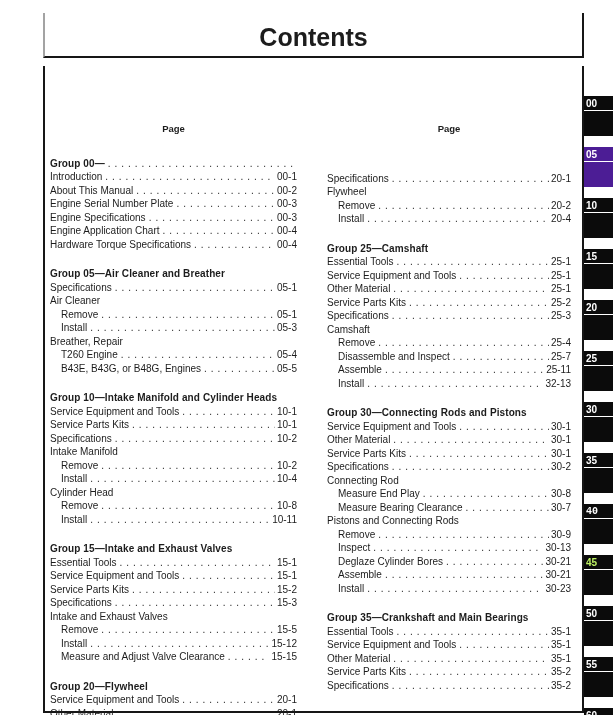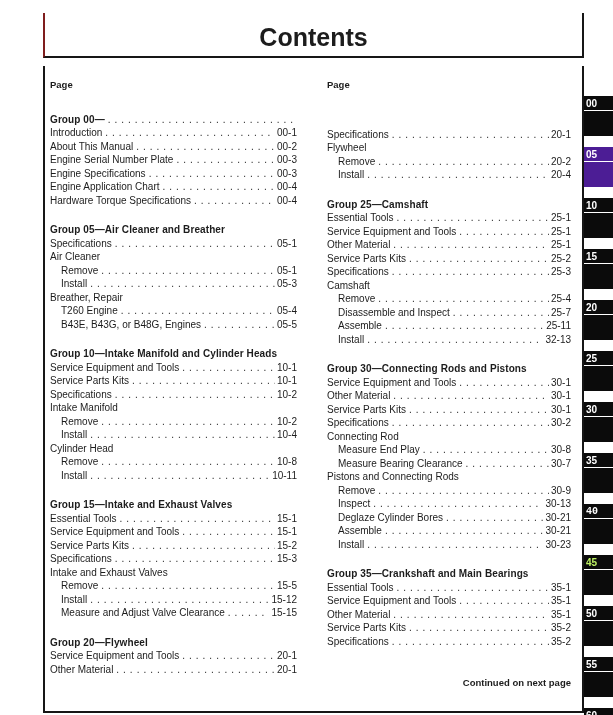--- a/index.html
+++ b/index.html
@@ -5,39 +5,39 @@
   html,body { margin:0; padding:0; background:#ffffff; }
   .screen {
     position:relative; width:613px; height:715px; overflow:hidden;
     background:#ffffff; color:#1c1c1c;
     font-family:"Liberation Sans", sans-serif;
   }
   
   .title-box {
     position:absolute; left:43px; top:13px; width:541px; height:45px;
     box-sizing:border-box;
-    border-left:2px solid #7f1d1d; border-right:2px solid #161616;
+    border-left:2px solid #a3a3a3; border-right:2px solid #161616;
     border-bottom:2px solid #161616;
     display:flex; align-items:center; justify-content:center;
   }
   .title-box h1 {
     margin:6px 0 0 0; font-size:25px; font-weight:bold; letter-spacing:0;
   }
   
   .content-box {
     position:absolute; left:43px; top:66px; width:541px; height:647px;
     box-sizing:border-box;
     border-left:2px solid #161616; border-right:2px solid #161616;
     border-bottom:2px solid #161616;
   }
   .col { position:absolute; }
   .col-left  { left:50px;  top:78px; width:247px; }
   .col-right { left:327px; top:78px; width:244px; }
   .page-hdr {
-    font-size:9.5px; font-weight:bold; text-align:left; line-height:13.5px;
+    font-size:9.5px; font-weight:bold; text-align:center; line-height:13.5px;margin-top:44px;
   }
   .toc-section { margin-top:16px; }
   .col-left  .toc-section:first-of-type { margin-top:21px; }
   .col-right .toc-section:first-of-type { margin-top:36px; }
   .toc-row {
     display:flex; align-items:baseline;
     font-size:10px; line-height:13.5px;
   }
   .toc-row.ind1 { padding-left:11px; }
   .toc-row .lbl { white-space:nowrap; }

